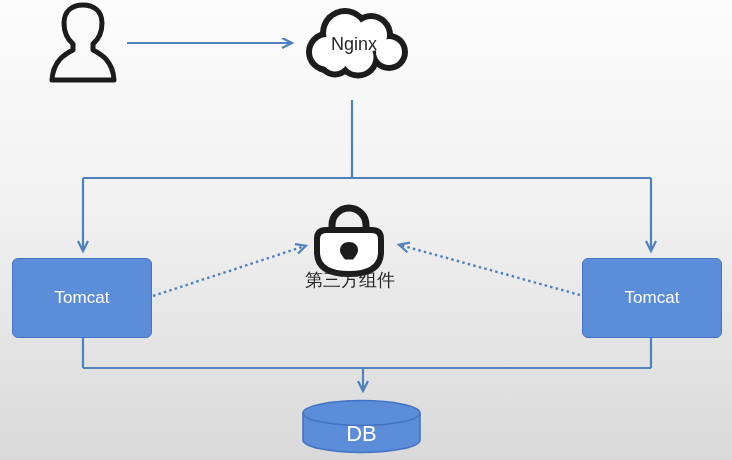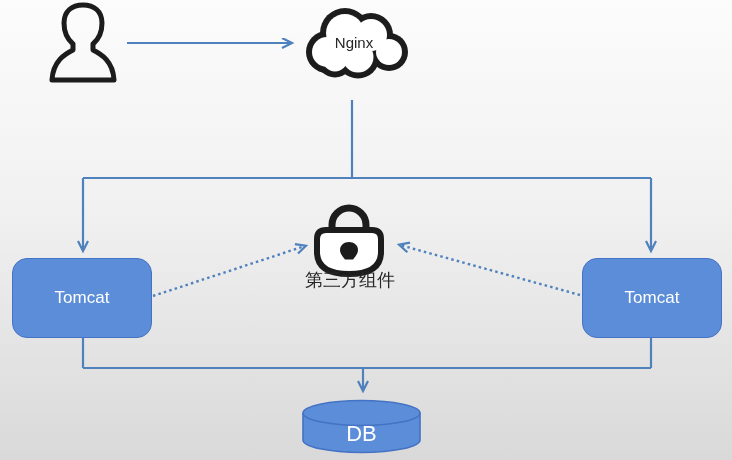--- a/index.html
+++ b/index.html
@@ -17,28 +17,28 @@
   .icon-outline{stroke:var(--icon-stroke);fill:none;}
   .lock-body{stroke:var(--icon-stroke);fill:#ffffff;}
   .lock-keyhole{fill:var(--icon-stroke);stroke:none;}
   .cyl{fill:var(--node-fill);stroke:var(--node-border);stroke-width:1.6;}
   .cloud-black{fill:var(--icon-stroke);}
   .cloud-white{fill:#ffffff;}
   .node-box{
     position:absolute;width:138px;height:78px;
     background:var(--node-fill);
     border:1.5px solid var(--node-border);
-    border-radius:15px;
+    border-radius:6px;
     display:flex;align-items:center;justify-content:center;
     color:var(--node-text);font-size:17px;
   }
   #tomcat-left-box{left:12px;top:258px;}
   #tomcat-right-box{left:582px;top:258px;}
   .float-label{position:absolute;text-align:center;}
-  #nginx-label{left:312px;top:34px;width:84px;font-size:15px;color:var(--label-text);}
+  #nginx-label{left:312px;top:34px;width:84px;font-size:18px;color:var(--label-text);}
   #third-party-label{left:280px;top:268px;width:140px;font-size:18px;color:var(--label-text);}
   #db-label{left:321px;top:421px;width:81px;font-size:22px;color:var(--node-text);}
 </style>
 </head>
 <body>
 
 <div id="stage">
 
   <svg id="diagram-canvas" viewBox="0 0 732 460" xmlns="http://www.w3.org/2000/svg">
     <defs>

